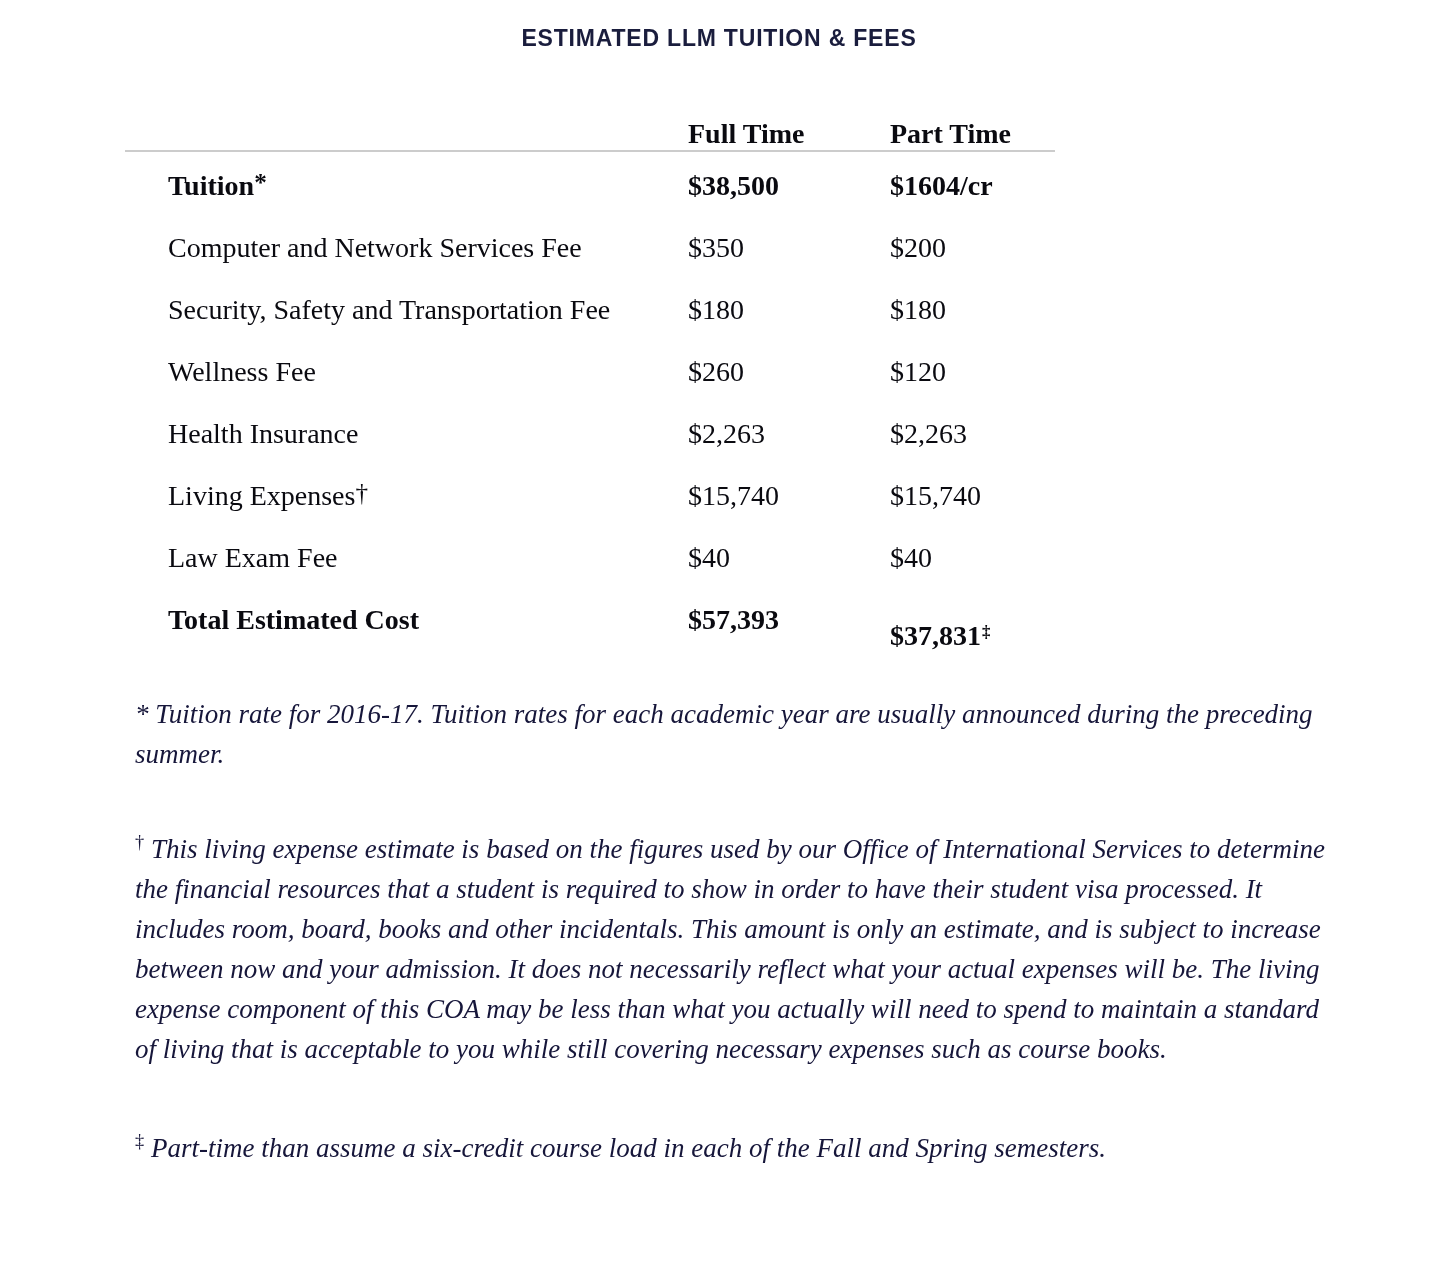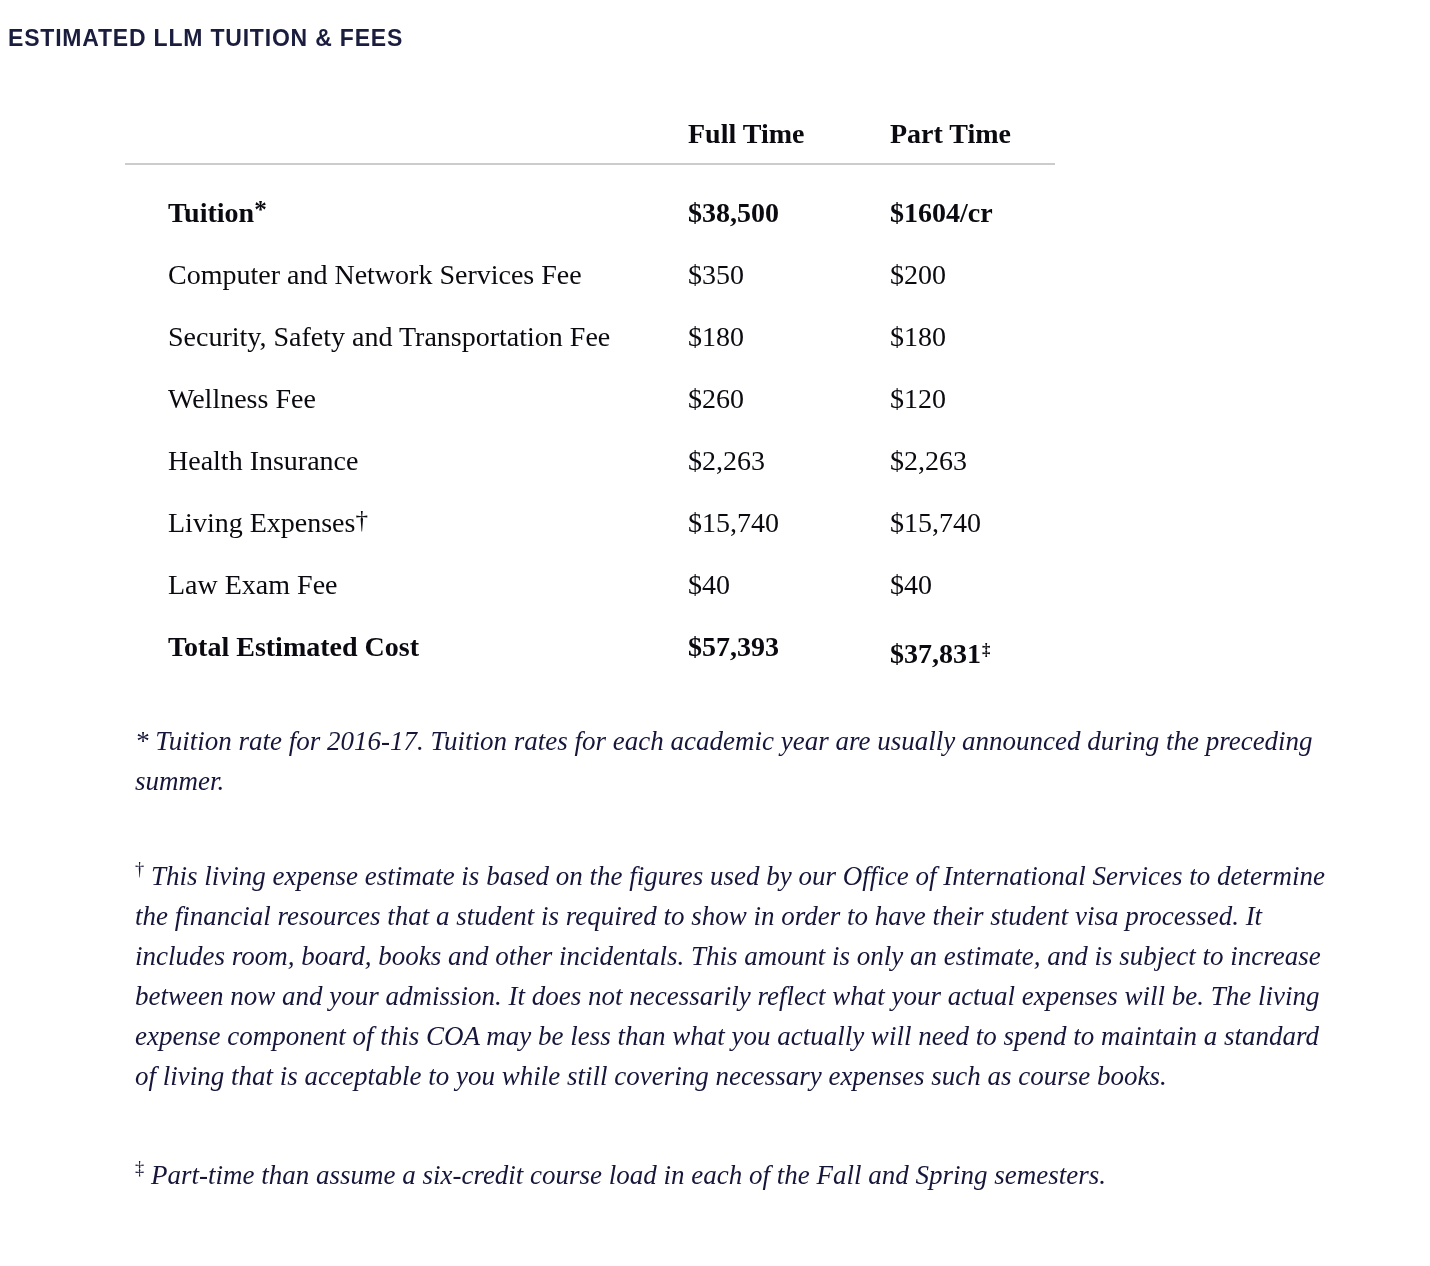--- a/index.html
+++ b/index.html
@@ -15,51 +15,51 @@
   }
 
   
   .page-title {
     margin: 25px 0 0 8px;
     font-family: "Liberation Sans", sans-serif;
     font-weight: bold;
     font-size: 23px;
     letter-spacing: 0.8px;
     color: #1a1d3d;
+    text-align: center;
   }
 
   
   .fee-table {
     margin: 66px 0 0 125px;
     width: 930px;
     font-size: 28px;
     color: #0a0a10;
   }
   .header-row {
     display: grid;
     grid-template-columns: 563px 202px 1fr;
     font-weight: bold;
-    padding-bottom: 13px;
     border-bottom: 2px solid #cccccc;
   }
-  #table-body { padding-top: 17px; }
+  #table-body { padding-top: 3px; }
   .trow {
     display: grid;
     grid-template-columns: 563px 202px 1fr;
     height: 62px;
     align-items: center;
   }
   .trow.bold { font-weight: bold; }
   .label-cell { padding-left: 43px; }
   .label-marker {
     position: relative;
     top: -4px;
     font-size: 0.9em;
   }
-  .value-cell.shifted { position: relative; top: 7px; }
+  .value-cell.shifted { position: relative; top: 16px; }
   sup.pt-marker {
     font-size: 0.6em;
     position: relative;
     top: 2px;
     left: 1px;
   }
 
   
   #footnotes {
     margin: 43px 0 0 127px;

